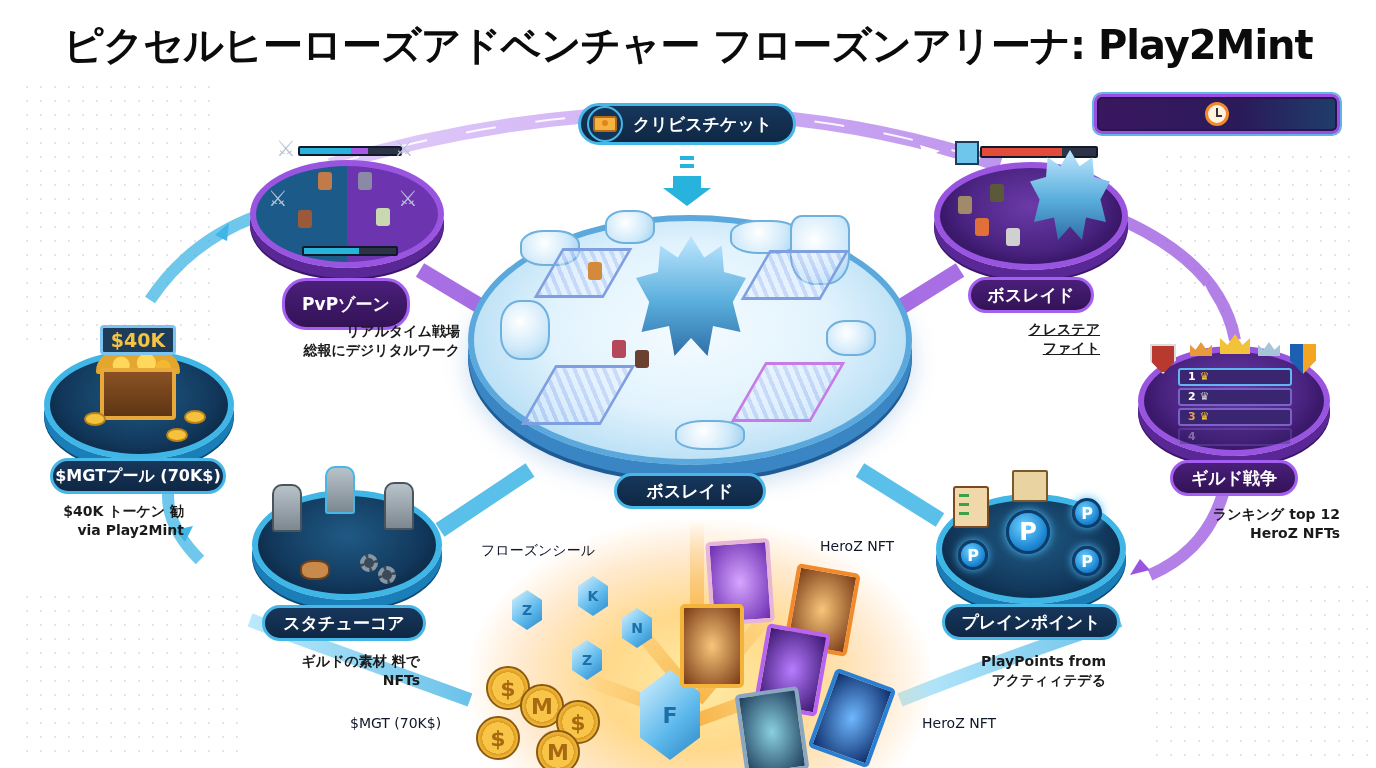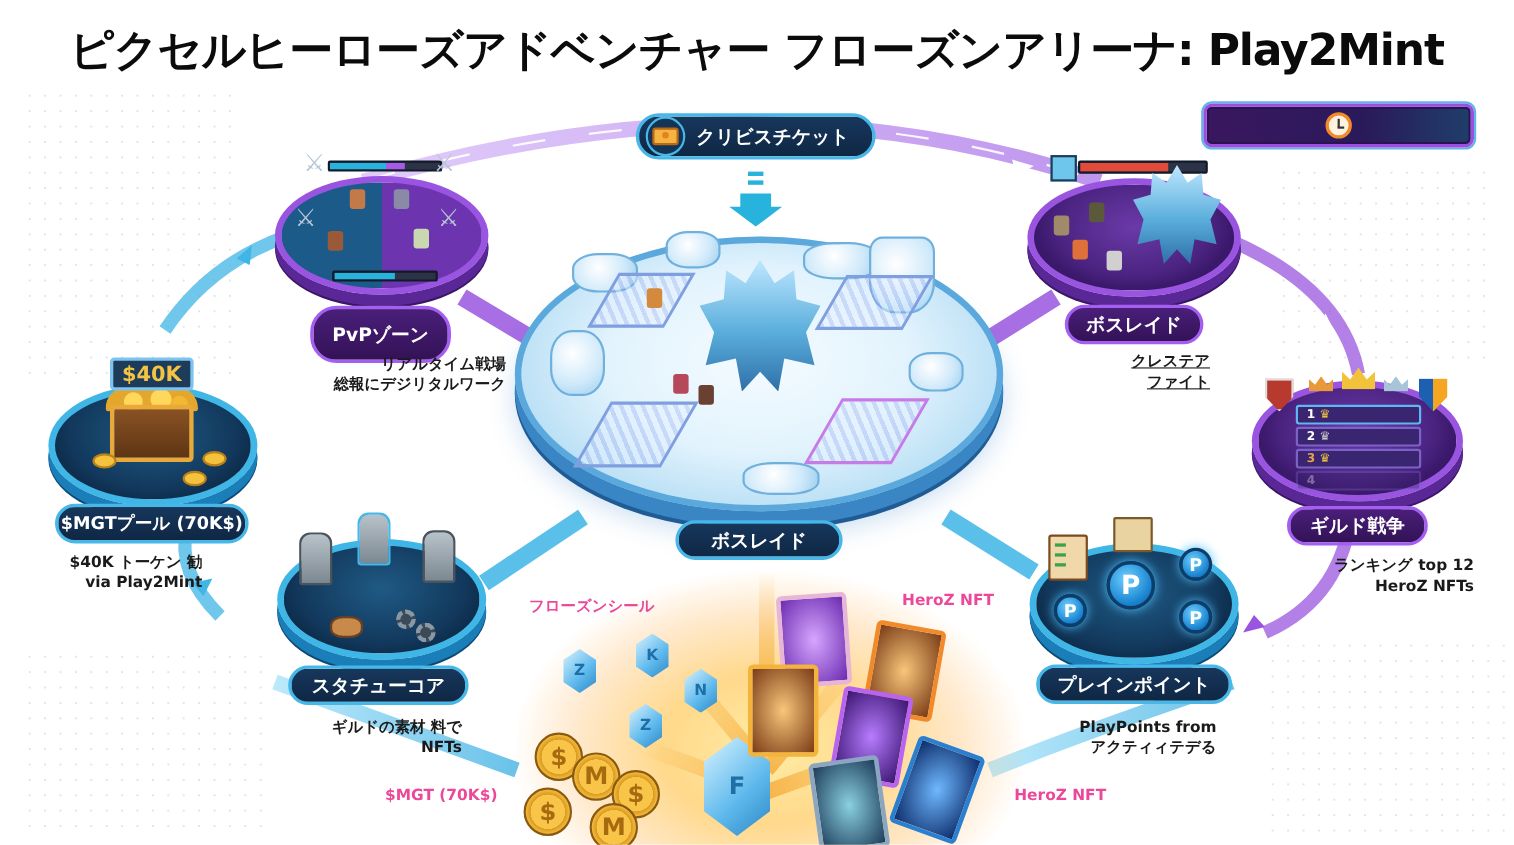--- a/index.html
+++ b/index.html
@@ -13,21 +13,21 @@
   .clock::after { content: ""; position: absolute; left: 8px; top: 10px; width: 6px; height: 2px; background: #333; }
   svg.flow { position: absolute; left: 0; top: 0; }
   .platform { position: absolute; border-radius: 50%; }
   .plat-purple { background: radial-gradient(ellipse at 50% 40%, #6b3aa8 0%, #4a2380 55%, #3a186a 70%); border: 6px solid #9a55e0; box-shadow: 0 10px 0 #5a2796, 0 12px 0 #3b1566; }
   .plat-blue { background: radial-gradient(ellipse at 50% 40%, #1f5a84 0%, #12385c 60%, #0d2c4a 75%); border: 6px solid #3fb6e6; box-shadow: 0 10px 0 #1a7eb8, 0 12px 0 #0f4a76; }
   .plat-ice { background: radial-gradient(ellipse at 50% 45%, #f4fbff 0%, #e2f3fd 45%, #bfe2f6 70%, #8ec8ea 100%); border: 6px solid #5aa8dc; box-shadow: 0 14px 0 #3a86c4, 0 18px 0 #1f5b94, 0 22px 24px rgba(40,120,200,0.25); }
   .pill { position: absolute; border-radius: 24px; color: #fff; font-weight: bold; display: flex; align-items: center; justify-content: center; white-space: nowrap; }
   .pill-purple { background: linear-gradient(#4a1f7a,#331256); border: 3px solid #a45ff0; }
   .pill-navy { background: linear-gradient(#17375c,#0f2744); border: 3px solid #47b7e8; }
   .caption { position: absolute; text-align: right; font-size: 14px; font-weight: bold; color: #1a1a1a; line-height: 19px; white-space: nowrap; }
-  .free-label { position: absolute; font-size: 14px; font-weight: bold; color: #ec4899; white-space: nowrap; }
+  .free-label { position: absolute; font-size: 14px; font-weight: normal; color: #0f172a; white-space: nowrap; }
   .ticket-pill { position: absolute; left: 578px; top: 103px; width: 218px; height: 42px; border-radius: 22px; background: linear-gradient(#17375c,#0f2744); border: 3px solid #47b7e8; display: flex; align-items: center; padding-left: 6px; gap: 10px; color: #fff; font-size: 17px; font-weight: bold; }
   .ticket-icon { width: 36px; height: 36px; border-radius: 50%; background: #133456; border: 2px solid #47b7e8; display: flex; align-items: center; justify-content: center; }
   .ticket-icon span { width: 24px; height: 16px; background: #f5b342; border: 2px solid #b86a16; border-radius: 3px; display: block; position: relative; }
   .ticket-icon span::after { content: ""; position: absolute; left: 7px; top: 2px; width: 6px; height: 6px; border-radius: 50%; background: #e2841e; }
   .bar { position: absolute; height: 10px; border-radius: 2px; background: #2c3346; border: 2px solid #111a2a; overflow: hidden; }
   .bar .fill { height: 100%; }
   .sword { position: absolute; font-size: 22px; color: #b7c6d6; }
   .money-tag { position: absolute; left: 100px; top: 325px; width: 76px; height: 30px; background: #1d3c5a; border: 3px solid #7cc4ef; border-radius: 4px; color: #f5c343; font-weight: 900; font-size: 19px; display: flex; align-items: center; justify-content: center; }
   .chest { position: absolute; left: 100px; top: 368px; width: 76px; height: 52px; background: linear-gradient(#8a5224,#5e3514); border: 4px solid #e8a93a; border-radius: 4px; }
   .chest-top { position: absolute; left: 96px; top: 352px; width: 84px; height: 22px; border-radius: 40px 40px 6px 6px; background: radial-gradient(circle at 30% 60%, #ffd75a 0 8px, transparent 9px), radial-gradient(circle at 60% 50%, #ffd75a 0 9px, transparent 10px), radial-gradient(circle at 80% 70%, #f2b833 0 7px, transparent 8px), #e3a72d; }

